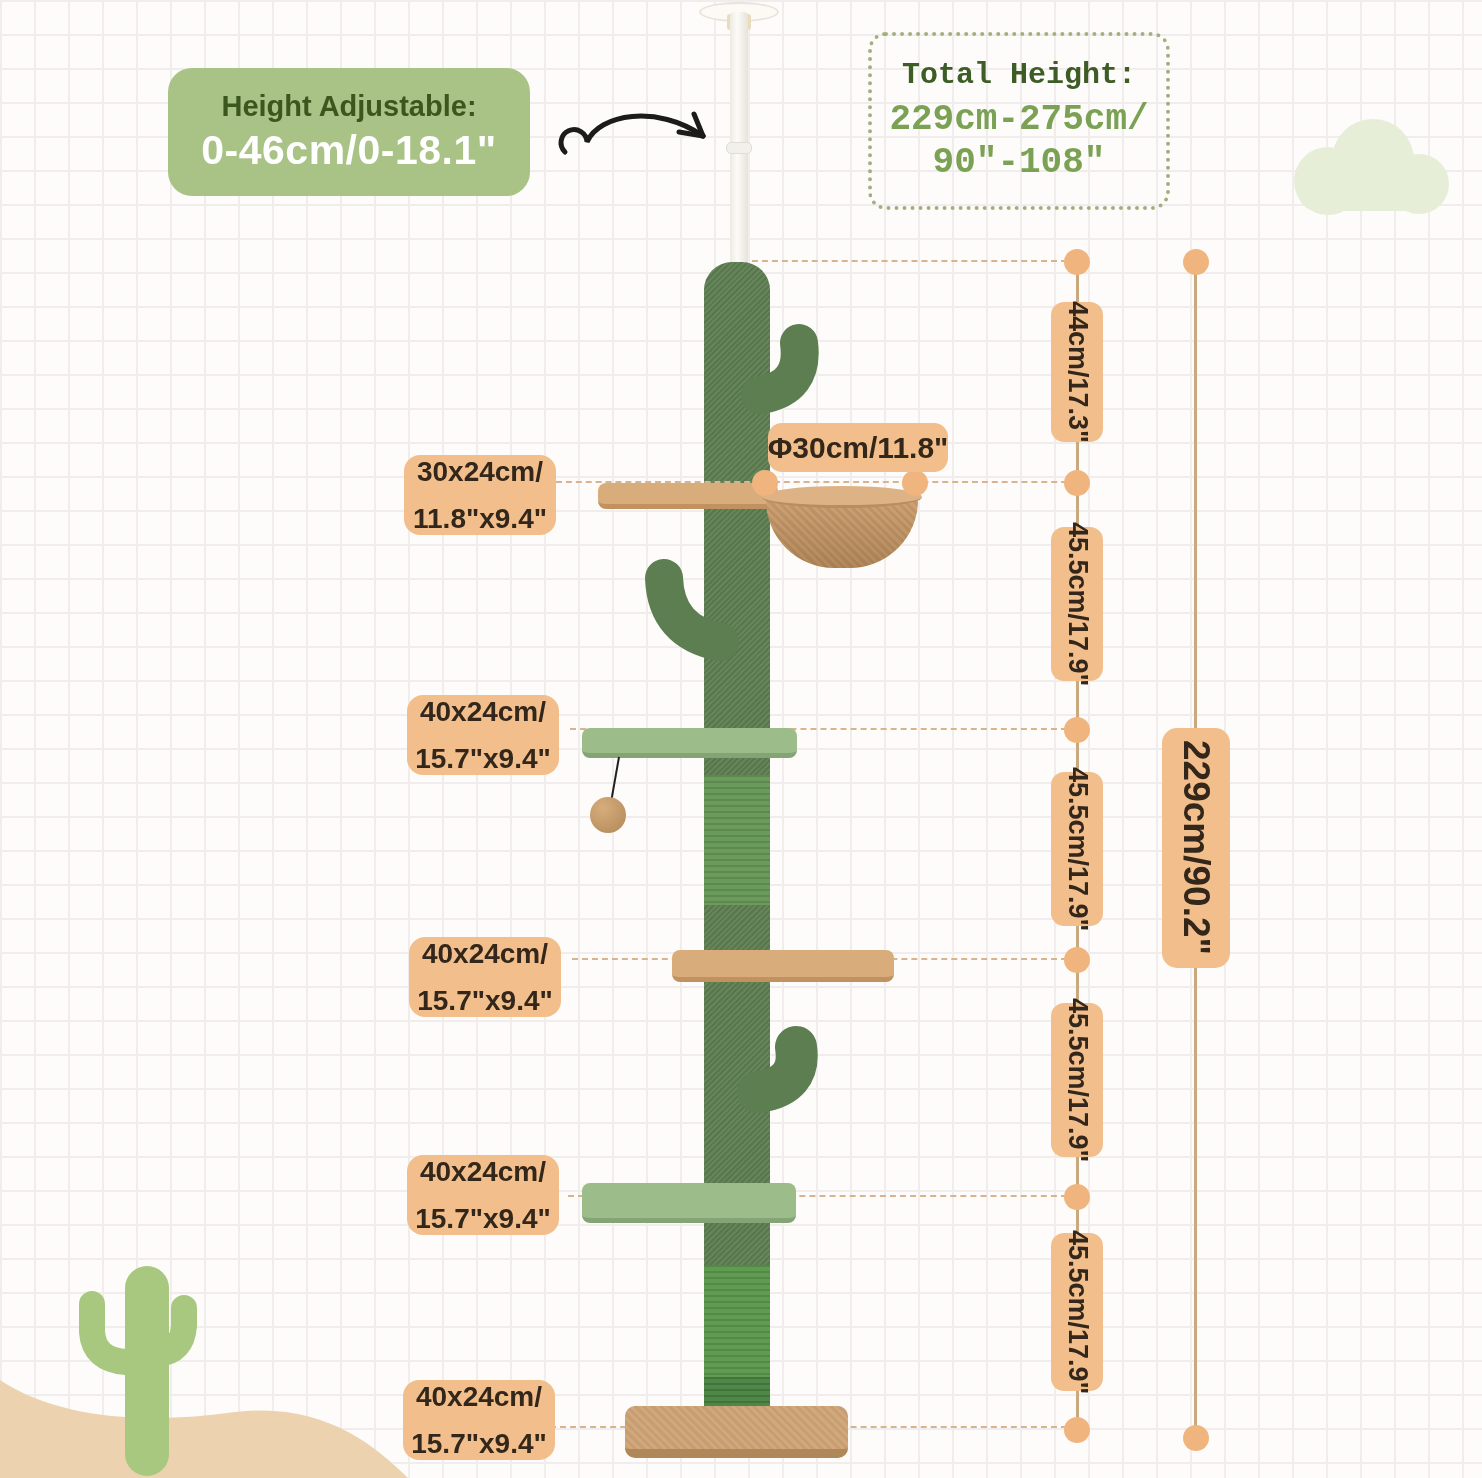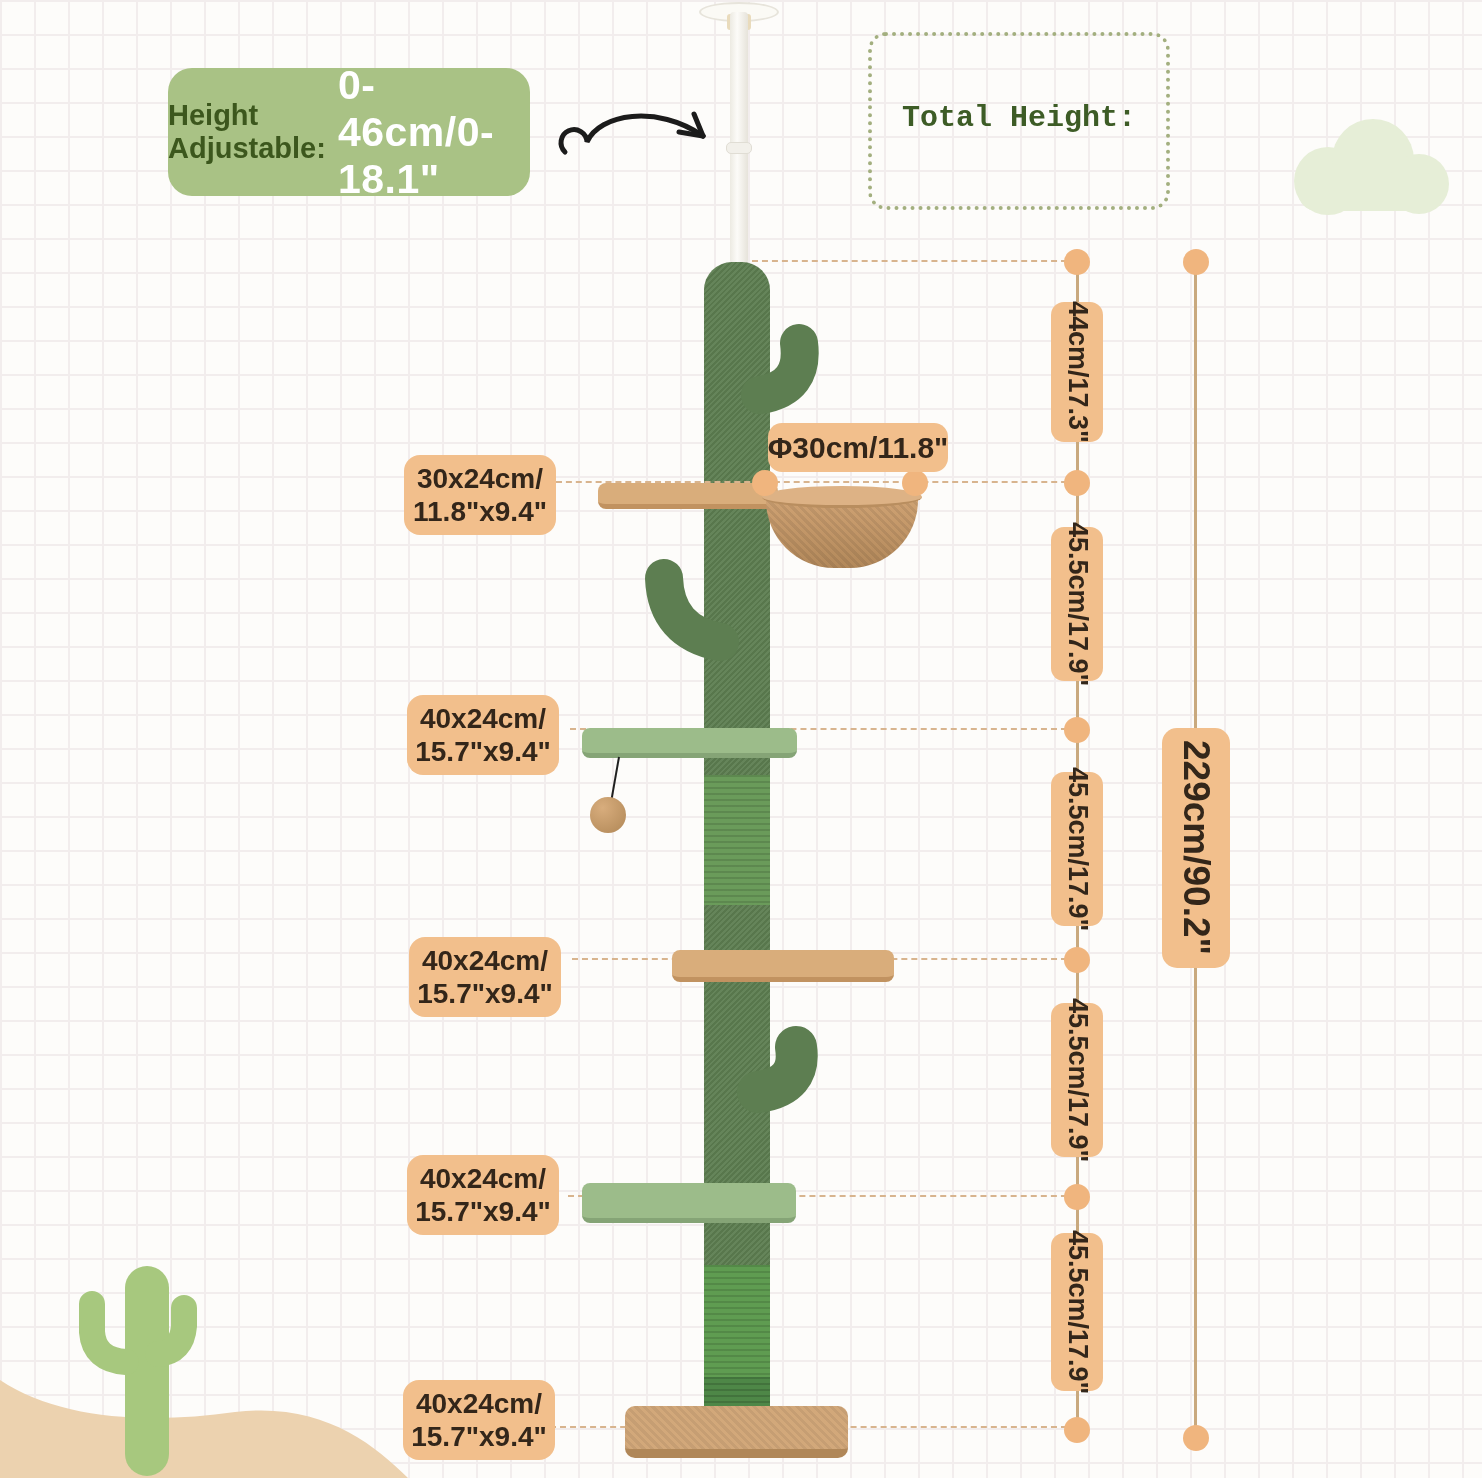--- a/index.html
+++ b/index.html
@@ -11,42 +11,42 @@
       linear-gradient(#f2eded 2px, transparent 2px),
       linear-gradient(90deg, #f2eded 2px, transparent 2px);
     background-size:34px 34px;
     font-family:"Liberation Sans", sans-serif;
     font-weight:bold;
   }
   
   .adjustable-box{
     position:absolute; left:168px; top:68px; width:362px; height:128px;
     background:#a9c285; border-radius:24px;
-    display:flex; flex-direction:row; align-items:center; justify-content:center;
+    display:flex; flex-direction:column; align-items:center; justify-content:center;
     gap:4px; z-index:5;
   }
   .adjustable-box .t{ color:#3c571d; font-size:29px; }
   .adjustable-box .v{ color:#ffffff; font-size:41px; letter-spacing:.5px; }
 
   
   .total-box{
     position:absolute; left:868px; top:32px; width:302px; height:178px;
     border:4px dotted #a3af7f; border-radius:18px;
     display:flex; flex-direction:column; align-items:center; justify-content:center;
     z-index:5;
     font-family:Liberation Mono, monospace;
   }
   .total-box .t{ color:#3d5c26; font-size:30px; margin-bottom:6px;}
   .total-box .v{ color:#7ba254; font-size:36px; line-height:1.2; text-align:center;}
 
   
   .dim-label{
     position:absolute; width:152px; height:80px; background:#f2bf8c; border-radius:16px;
     color:#33261a; font-size:28px; line-height:1.18; text-align:center;
-    display:flex; flex-direction:column; align-items:center; justify-content:center;
+    display:flex; flex-direction:column; align-items:center; justify-content:space-between;
     z-index:6;
   }
   .hammock-label{
     position:absolute; left:768px; top:423px; width:180px; height:49px;
     background:#f2bf8c; border-radius:14px; color:#33261a; font-size:30px;
     display:flex; align-items:center; justify-content:center; z-index:6;
   }
   .seg-label{
     position:absolute; left:1051px; width:52px; background:#f2bf8c; border-radius:13px;
     color:#33261a; font-size:27px; writing-mode:vertical-rl; text-orientation:mixed;
@@ -139,20 +139,24 @@
   <svg class="svg-abs" style="left:535px;top:92px;z-index:5;" width="190" height="85" viewBox="0 0 190 85">
     <g stroke="#1b1b1b" stroke-width="5" fill="none" stroke-linecap="round">
       <path d="M30,60 a13,13 0 1,1 22,-10 C64,22 122,12 168,44"></path>
       <path d="M168,44 l-24,-4"></path>
       <path d="M168,44 l-9,-22"></path>
     </g>
   </svg>
 
   <div class="total-box">
     <div class="t">Total Height:</div>
+    <div class="v">
+      <span>229cm-275cm/</span><br>
+      <span>90"-108"</span>
+    </div>
   </div>
 
   <div class="dash" style="left:752px;top:260px;width:325px;"></div>
   <div class="dash" style="left:556px;top:481px;width:521px;"></div>
   <div class="dash" style="left:570px;top:728px;width:507px;"></div>
   <div class="dash" style="left:572px;top:958px;width:505px;"></div>
   <div class="dash" style="left:568px;top:1195px;width:509px;"></div>
   <div class="dash" style="left:550px;top:1426px;width:527px;"></div>
 
   <div class="vline" style="left:1076px;top:262px;height:1168px;"></div>

